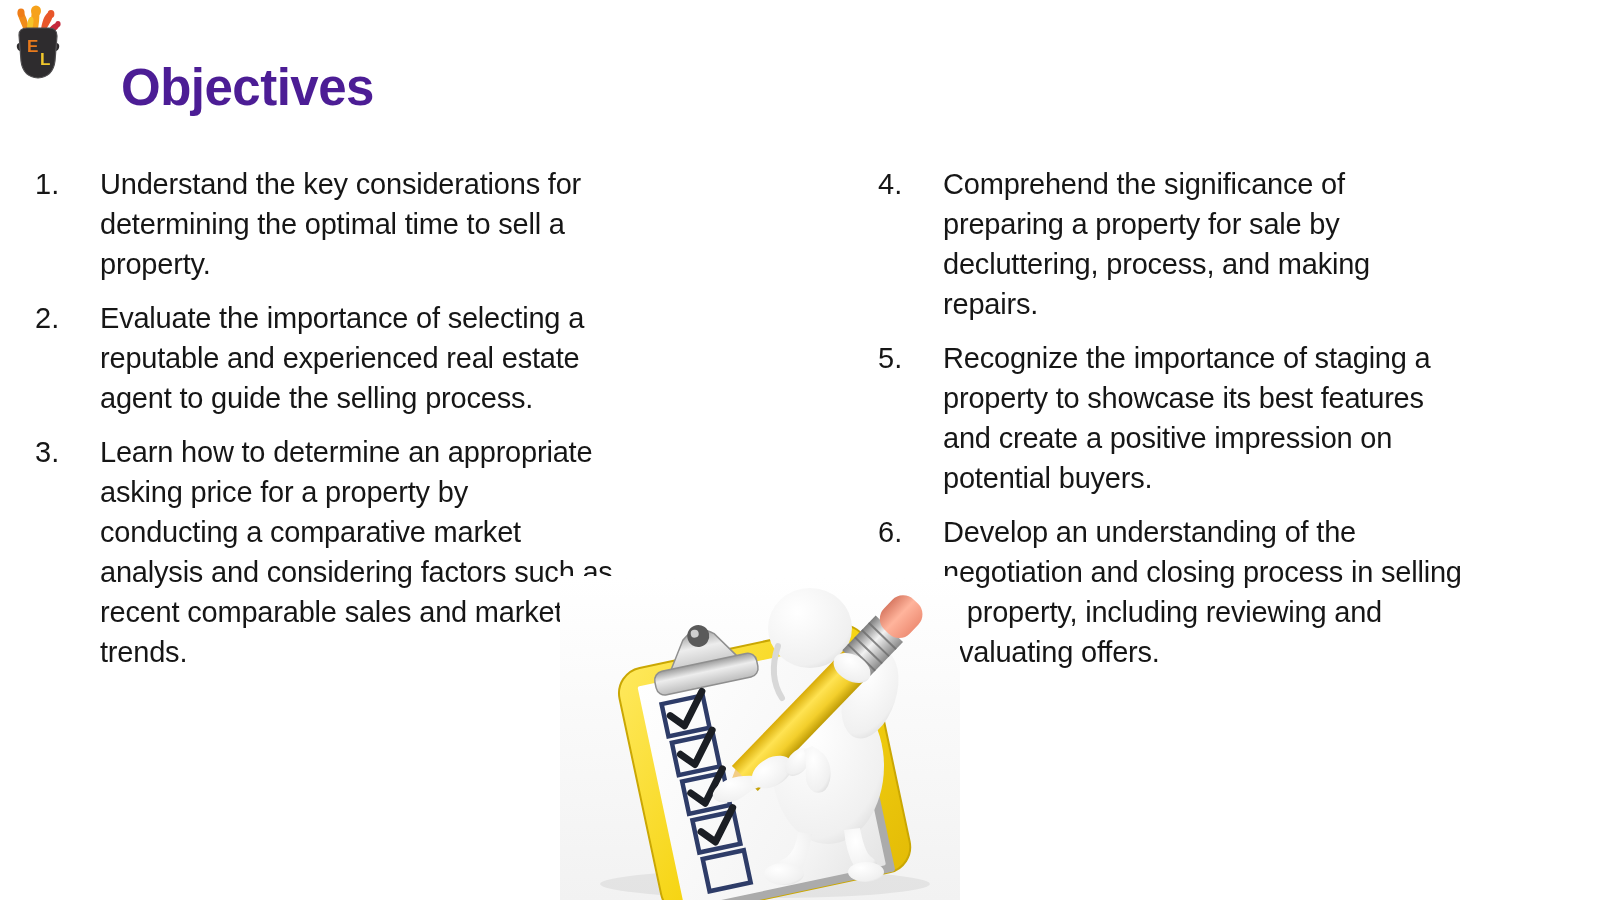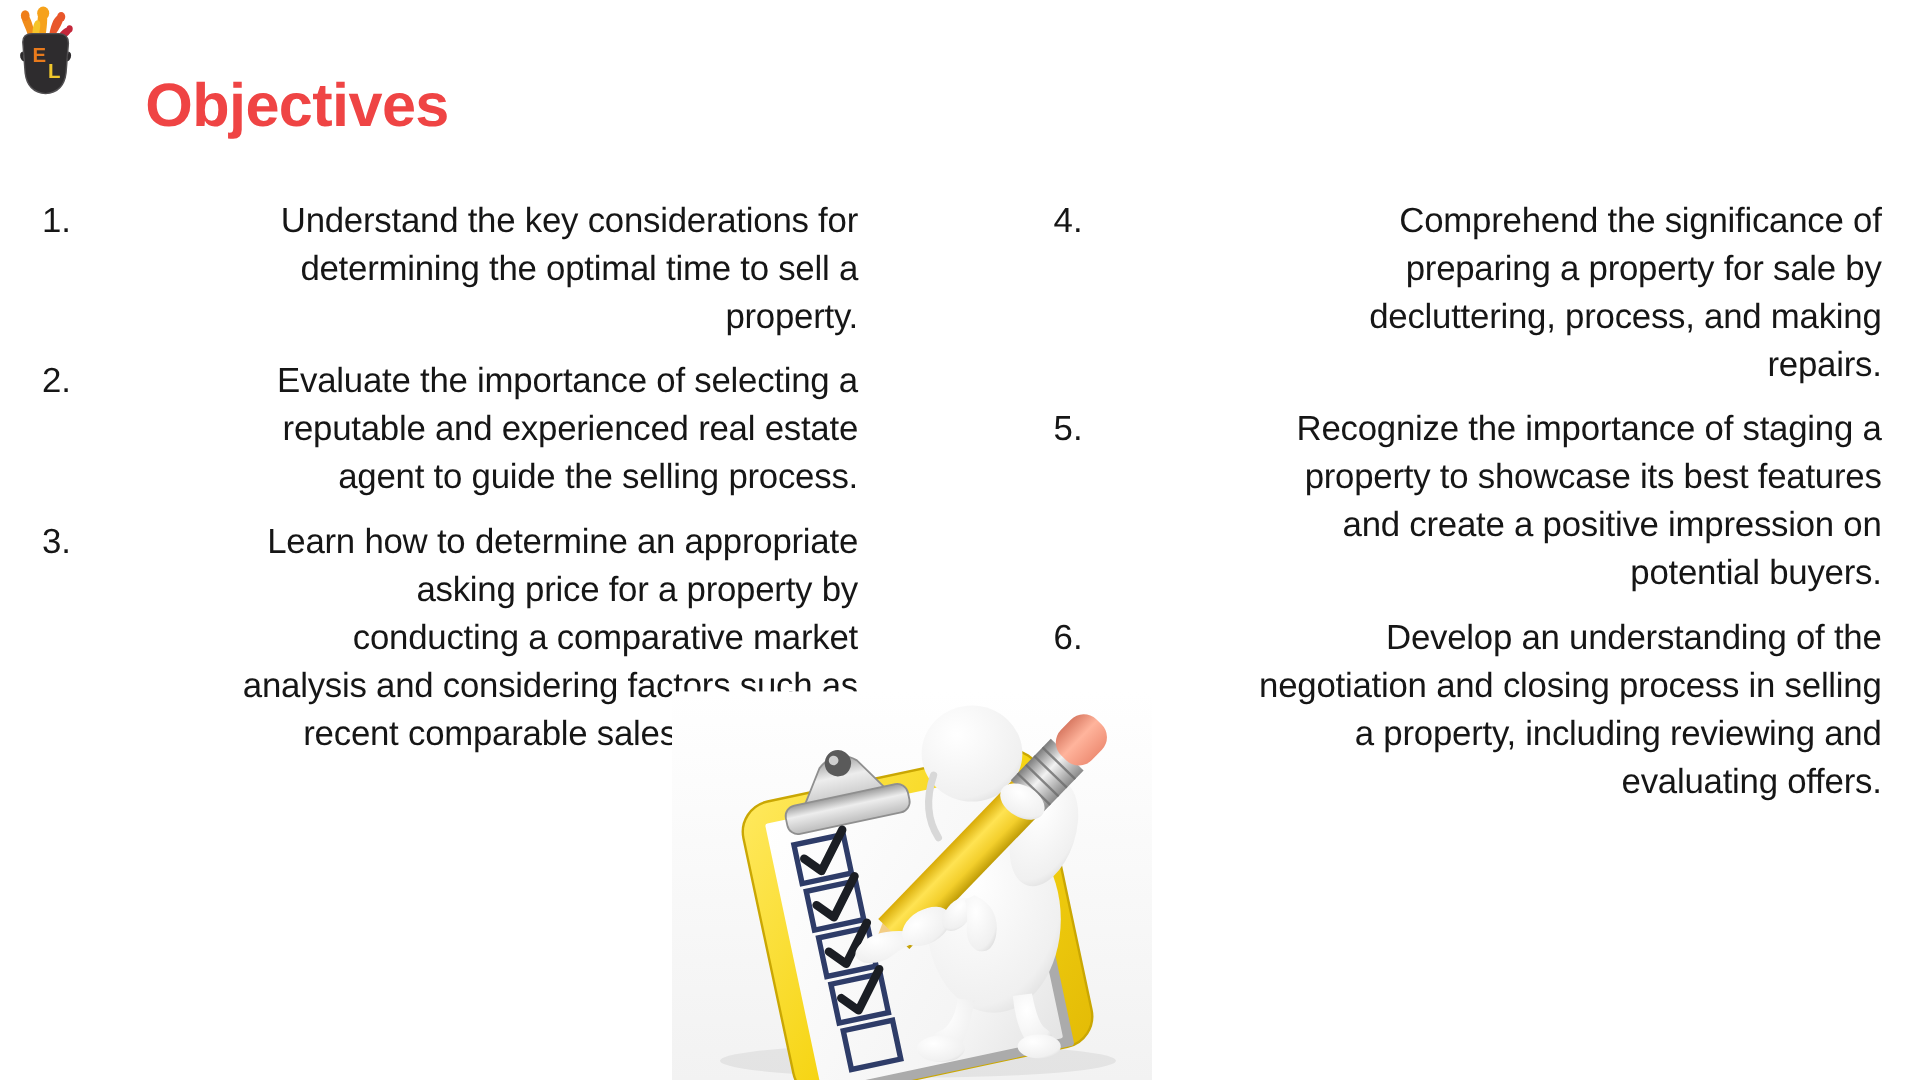--- a/index.html
+++ b/index.html
@@ -14,42 +14,41 @@
   }
 
   
   .logo {
     position:absolute; left:10px; top:5px;
     width:56px; height:80px;
   }
   .slide-title {
     position:absolute; left:121px; top:58px;
     font-size:51px; font-weight:bold;
-    color:#ef4444;
+    color:#4c1d95;
     letter-spacing:-0.5px;
   }
 
   
   .col { position:absolute; top:164px; }
   .col-left  { left:35px;  width:680px; }
   .col-right { left:878px; width:690px; }
 
   .obj-item {
     display:grid;
     grid-template-columns:65px 1fr;
     margin-bottom:14px;
   }
   .obj-num {
     font-size:29px; line-height:40px;
   }
   .obj-text {
     font-size:29px; line-height:40px;
     white-space:pre-line;
     letter-spacing:-0.2px;
-    text-align:right;
   }
 
   
   .clipart {
     position:absolute; left:560px; top:576px;
     width:400px; height:324px;
   }
   .clipart svg { display:block; width:100%; height:100%; }
 </style>
 </head>

